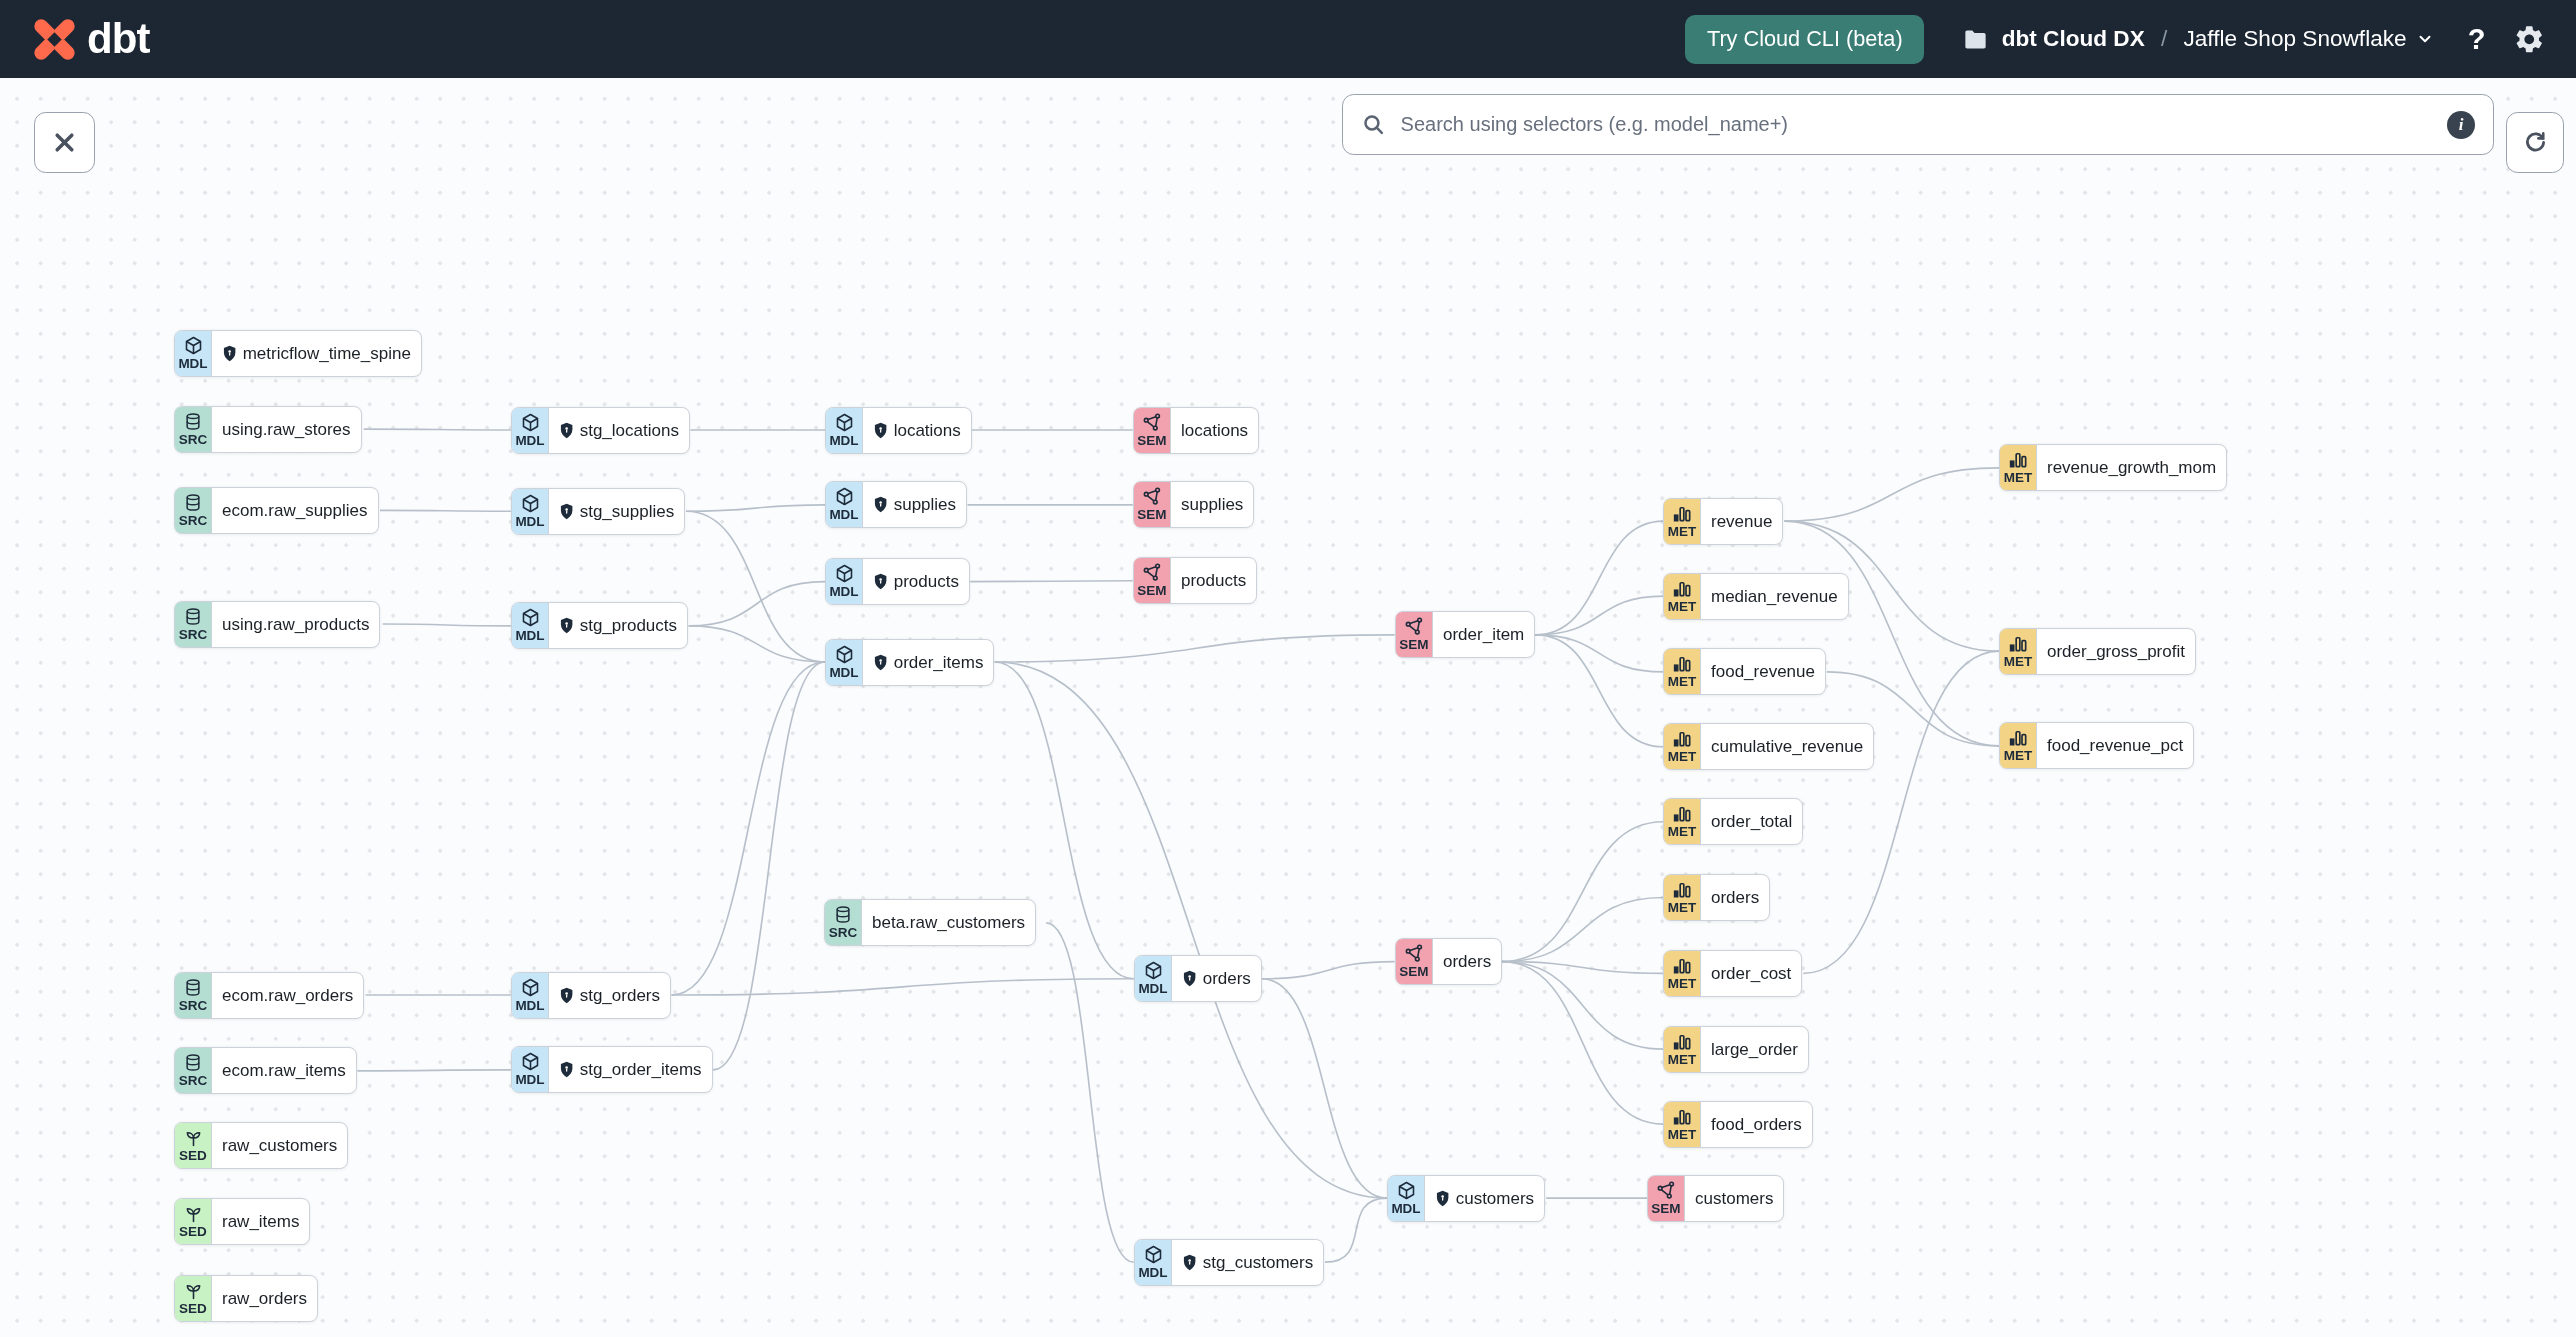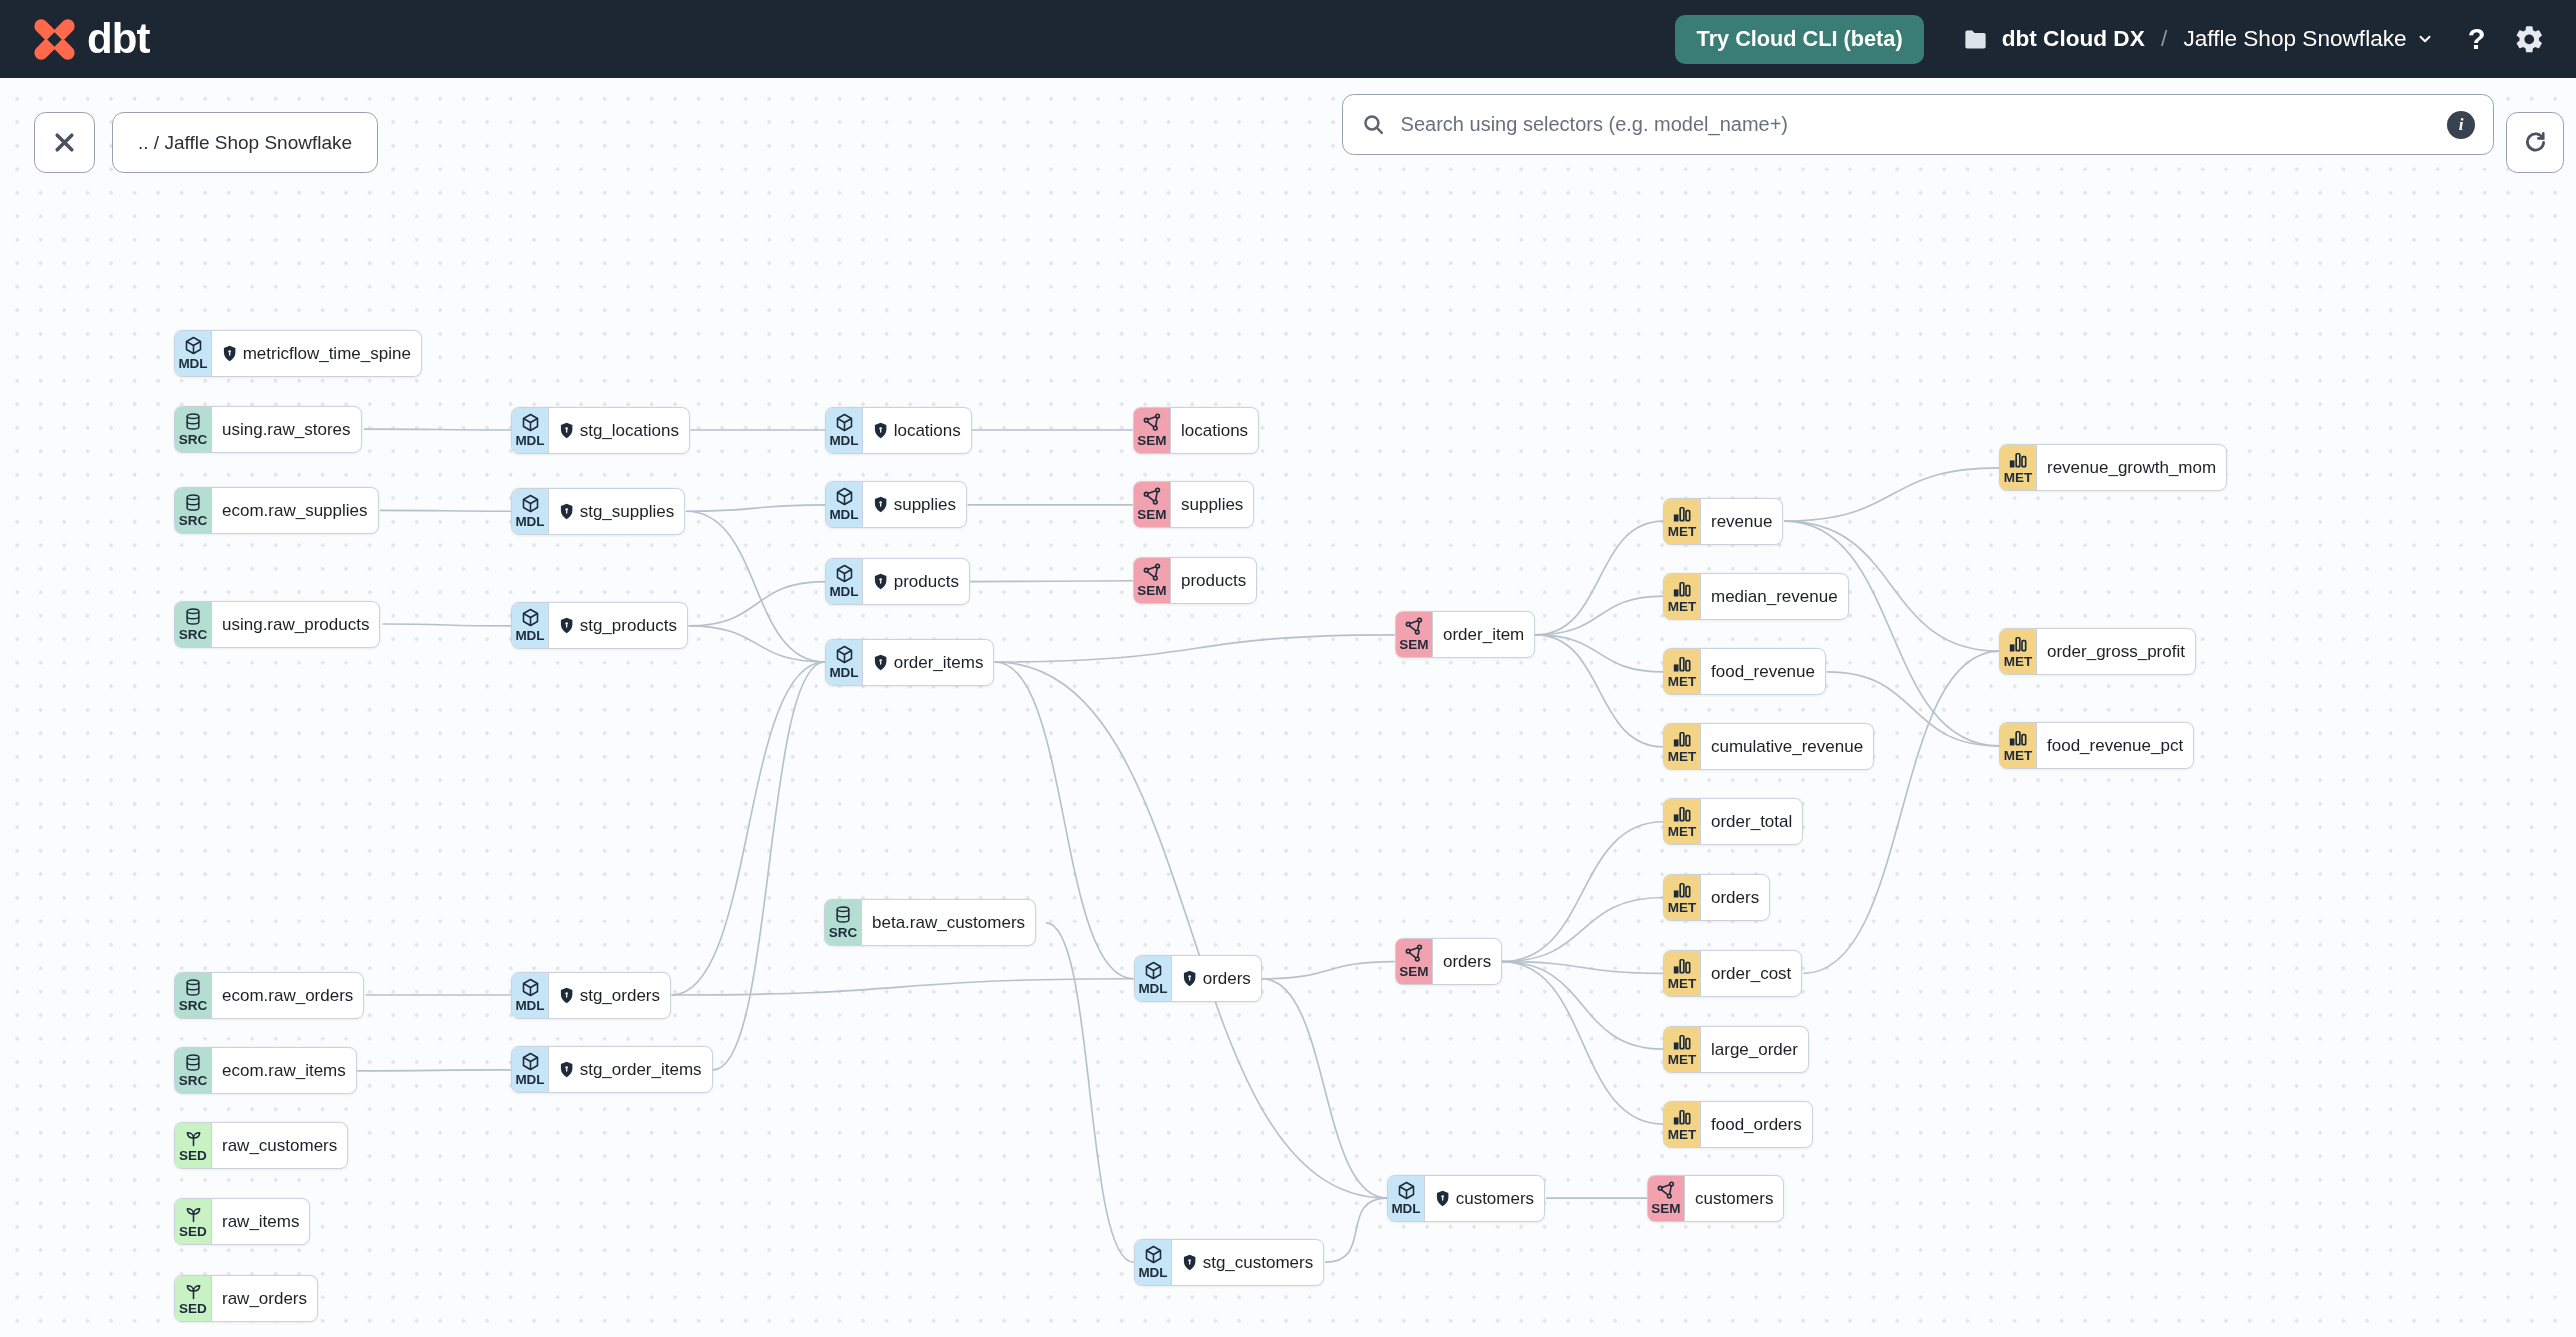--- a/index.html
+++ b/index.html
@@ -13,21 +13,21 @@
     position:absolute;left:0;top:0;width:2576px;height:78px;
     background:#1c2733;display:flex;z-index:50;
   }
   .logo{display:flex;align-items:center;gap:9px;margin-left:31px;cursor:pointer;}
   .logo-word{color:#fff;font-size:42px;font-weight:800;letter-spacing:-0.9px;line-height:1;}
   .nav-items{display:flex;align-items:center;margin-left:60px;gap:47px;}
   .nav-item{color:#fff;font-size:22.6px;font-weight:600;display:flex;align-items:center;gap:7.2px;cursor:pointer;}
   .nav-item svg{margin-top:2.7px;}
   .nav-right{margin-left:auto;display:flex;align-items:center;margin-right:31px;gap:27px;}
   .cta-btn{
-    background:#3a7d74;color:#fff;font-size:21.7px;font-weight:700;
+    background:#3a7d74;color:#fff;font-size:21.7px;font-weight:400;
     border:none;border-radius:10px;height:49px;padding:0 21.7px;
     display:flex;align-items:center;cursor:pointer;font-family:inherit;white-space:nowrap;
   }
   .account{display:flex;align-items:center;gap:12.6px;color:#fff;margin-left:10.8px;}
   .account-name{font-size:22.6px;font-weight:700;}
   .account-sep{font-size:22.6px;color:#8b97a5;margin:0 3.6px;}
   .project-name{font-size:22.6px;font-weight:400;display:flex;align-items:center;gap:9px;cursor:pointer;}
   .help-q{color:#fff;font-size:29px;font-weight:700;cursor:pointer;margin-left:7.2px;}
   .icon-btn{display:flex;align-items:center;cursor:pointer;}
   
@@ -161,21 +161,20 @@
       <path d="M 1998 992 C 2117.35 992, 2095.65 635, 2215 635"></path>
     </svg>
 
   <div class="tool-box close-btn">
     <span style="display:flex;">
       <svg width="25" height="25" viewBox="0 0 24 24" fill="none" stroke="#4a5260" stroke-width="3.4" stroke-linecap="round">
           <path d="M5 5l14 14M19 5L5 19"></path>
         </svg>
     </span>
   </div>
-  <div class="tool-box crumb-box">.. / Jaffle Shop Snowflake</div>
   <div class="tool-box search-box">
     <span style="display:flex;">
       <svg width="25" height="25" viewBox="0 0 24 24" fill="none" stroke="#5b6573" stroke-width="2.4" stroke-linecap="round">
           <circle cx="10.5" cy="10.5" r="6.2"></circle>
           <path d="M15.3 15.3L20 20"></path>
         </svg>
     </span>
     <input type="text" value="" placeholder="Search using selectors (e.g. model_name+)" style="">
     <span class="info-dot">i</span>
   </div>

